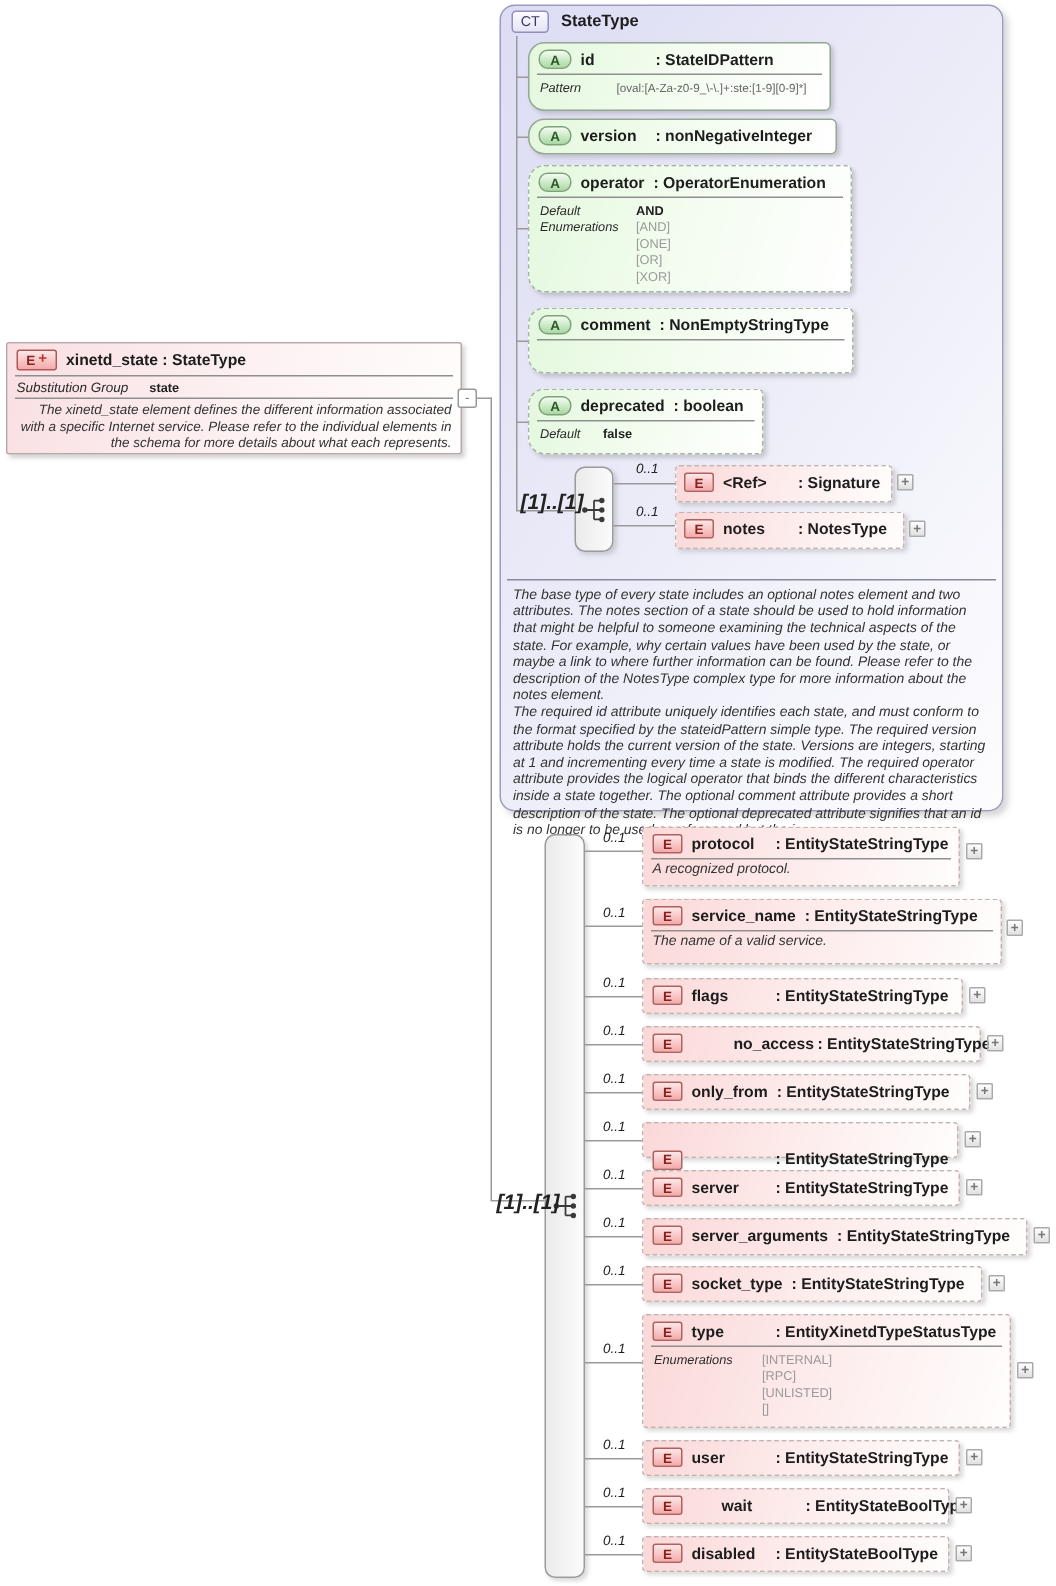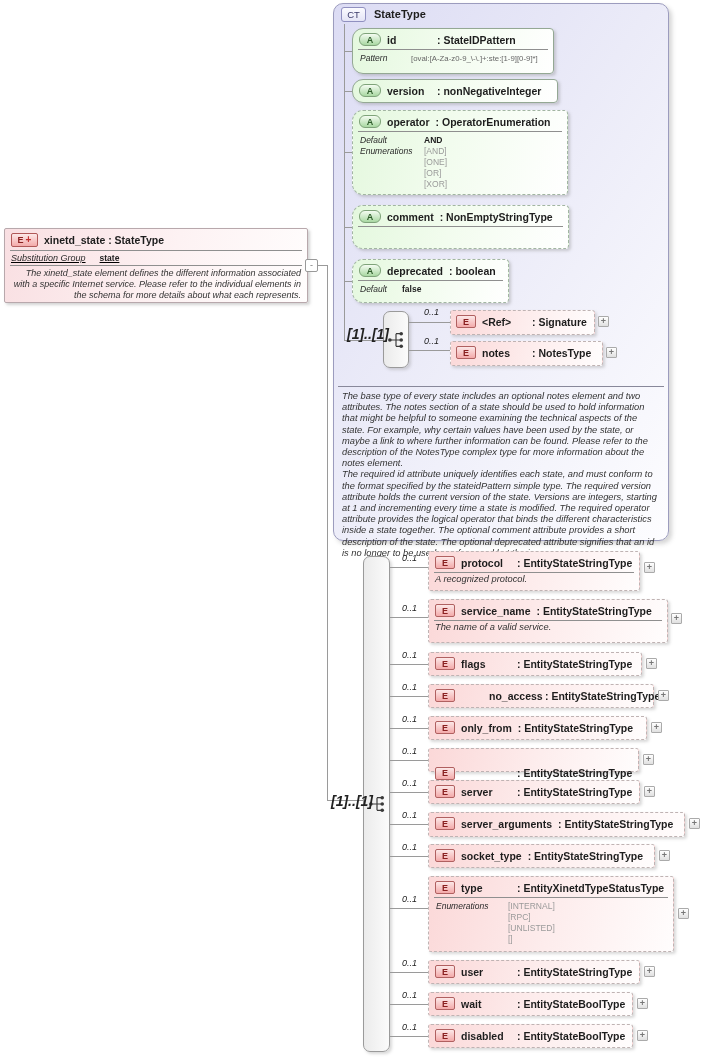--- a/index.html
+++ b/index.html
@@ -47,21 +47,21 @@
   .flabel{font-style:italic;color:#2a2a2a;flex:0 0 auto;}
   .fval{color:#222;}
   .bold{font-weight:bold;}
   .muted{color:#9a9a9a;}
   .prelist{white-space:pre-line;}
   .ann{font-style:italic;font-size:9.3px;color:#333;line-height:11.2px;padding:2px 6px 3px 6px;
        white-space:pre-line;}
   .card{position:absolute;font-style:italic;font-size:9px;color:#222;}
   .occur{position:absolute;font-style:italic;font-weight:bold;font-size:14px;color:#222;}
   .cttitle{position:absolute;font-weight:bold;font-size:11px;color:#1d1d1d;}
-  .subrow{display:flex;gap:14px;padding:2px 6px;font-size:9px;align-items:center;text-decoration:underline;}
+  .subrow{display:flex;gap:14px;padding:2px 6px;font-size:9px;align-items:center;}
   svg.seq{display:block;}
 </style>
 </head>
 <body>
 
 <div id="stage">
 
   <div class="ln" style="left:318px;top:265px;width:10px;height:1px;"></div>
   <div class="ln" style="left:327px;top:265px;width:1px;height:535px;"></div>
   <div class="ln" style="left:327px;top:800px;width:36px;height:1px;"></div>
@@ -344,21 +344,21 @@
       <span class="badge badge-e">E</span>
       <span class="nm" style="min-width:50px;">user</span>
       <span>: EntityStateStringType</span>
     </div>
   </div>
   <div class="plusbox" style="left:644px;top:966px;">+</div>
 
   <div class="box elem" style="left:428px;top:992px;width:205px;height:24px;">
     <div class="hdr">
       <span class="badge badge-e">E</span>
-      <span class="nm" style="min-width:50px;">wait</span>
+      <span class="nm" style="min-width:50px;margin-left:20px;">wait</span>
       <span>: EntityStateBoolType</span>
     </div>
   </div>
   <div class="plusbox" style="left:637px;top:998px;">+</div>
 
   <div class="box elem" style="left:428px;top:1024px;width:205px;height:24px;">
     <div class="hdr">
       <span class="badge badge-e">E</span>
       <span class="nm" style="min-width:50px;">disabled</span>
       <span>: EntityStateBoolType</span>

